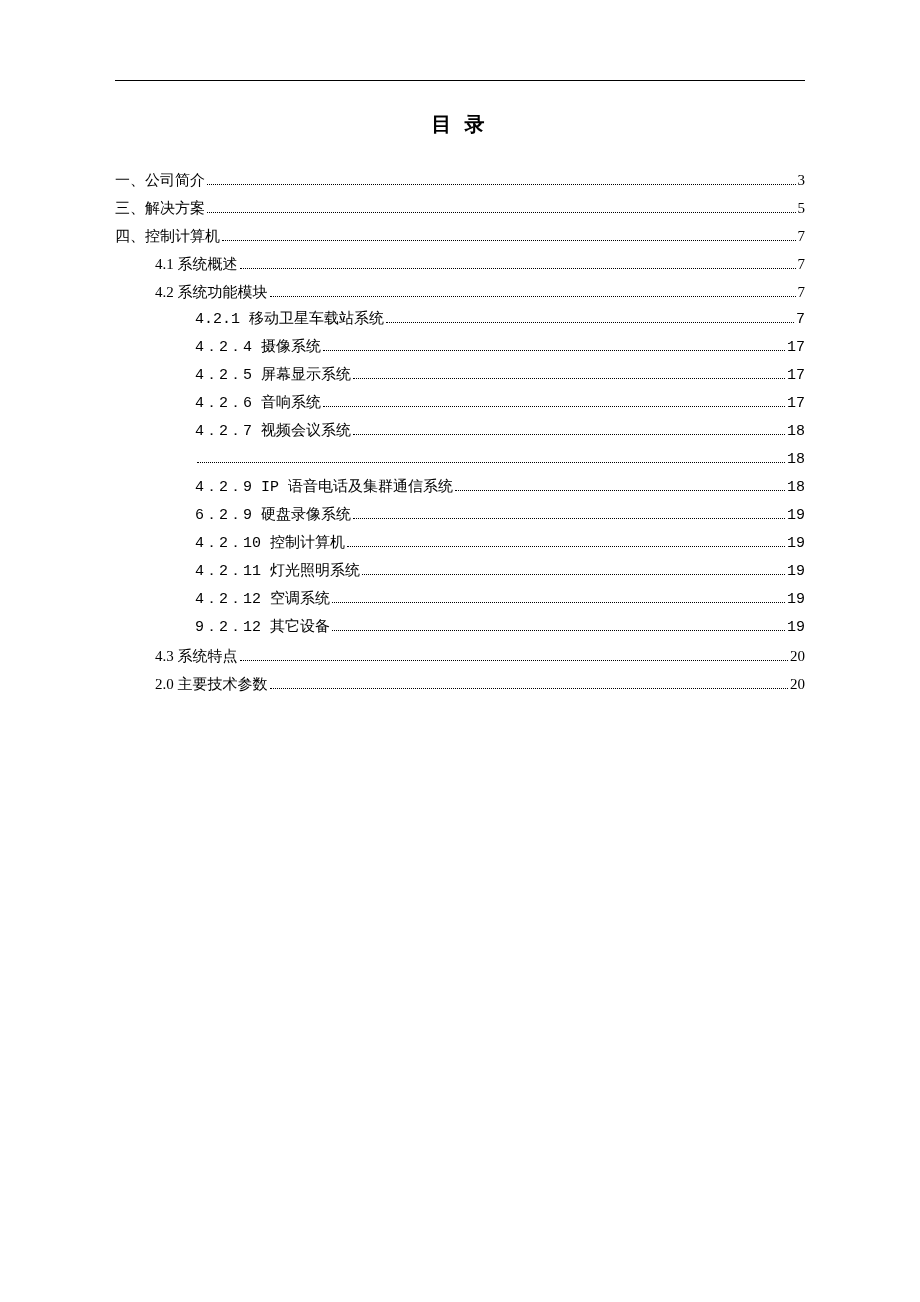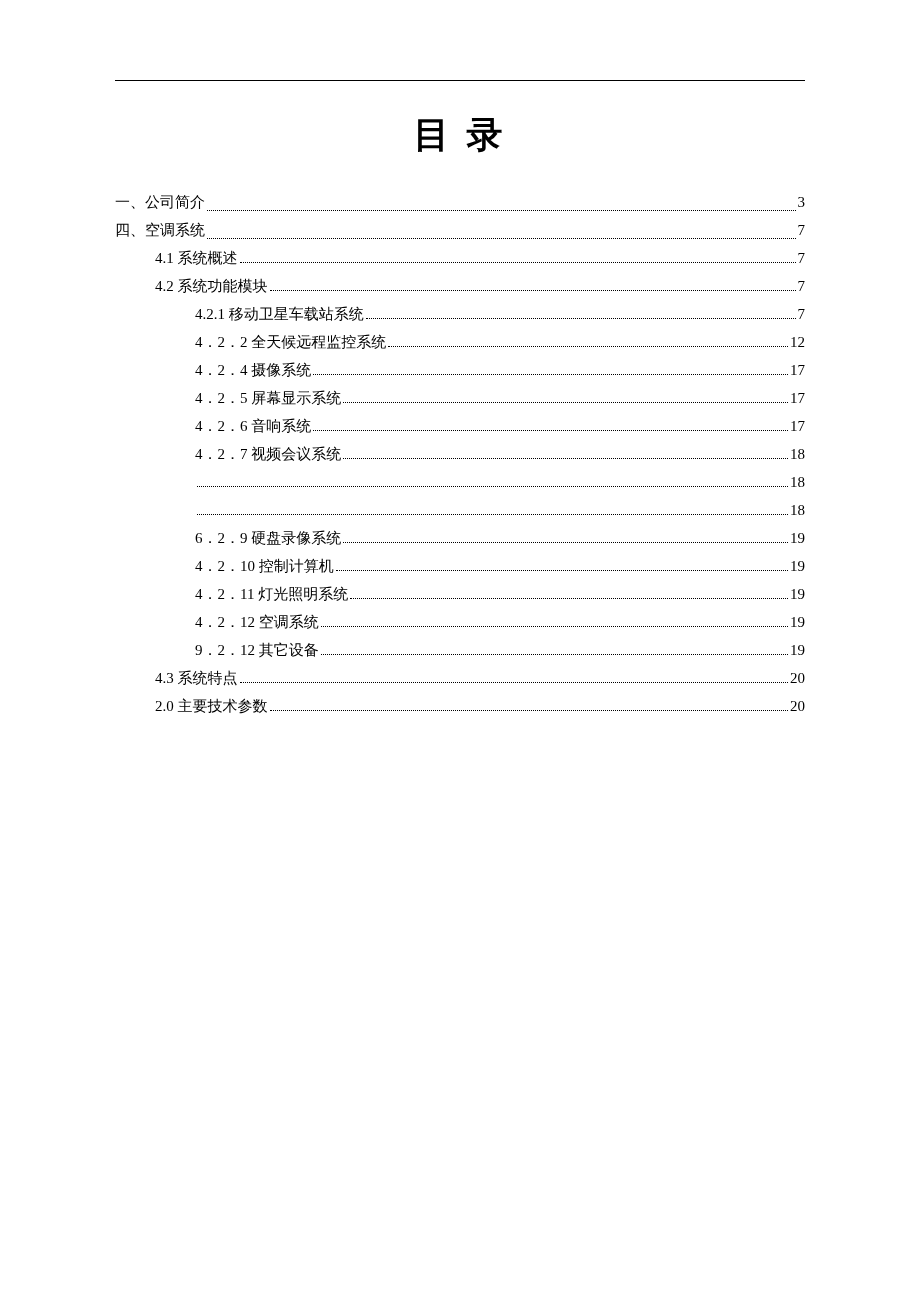--- a/index.html
+++ b/index.html
@@ -16,21 +16,21 @@
     }
     .page {
       padding: 80px 115px 0 115px;
     }
     .hr-line {
       border-top: 1.5px solid #000;
       margin-bottom: 30px;
     }
     .title {
       text-align: center;
-      font-size: 36px;
+      font-size: 20px;
       font-weight: bold;
       font-family: "SimSun", "宋体", serif;
       margin-bottom: 30px;
       letter-spacing: 4px;
     }
     .toc {
       font-size: 15px;
       line-height: 1.6;
     }
     .toc-row {
@@ -44,60 +44,60 @@
     }
     .toc-dots {
       flex: 1 1 auto;
       border-bottom: 1.5px dotted #000;
       margin: 0 2px 3px 2px;
       min-width: 10px;
     }
     .toc-page {
       flex: 0 0 auto;
     }
-    .indent-0 { padding-left: 0px; align-items: flex-end; }
+    .indent-0 { padding-left: 0px; }
     .indent-1 { padding-left: 40px; text-align: right; }
-    .indent-2 { padding-left: 80px; }
+    .indent-2 { padding-left: 80px; font-family: Liberation Mono, monospace; }
   </style>
 </head>
 <body>
 
 <div class="page">
   <div class="hr-line"></div>
   <h1 class="title">目 录</h1>
   <div class="toc" id="toc-container">
       <div class="toc-row indent-0">
         <span class="toc-label">一、公司简介</span>
         <span class="toc-dots"></span>
         <span class="toc-page">3</span>
       </div>
       <div class="toc-row indent-0">
-        <span class="toc-label">四、空调系统</span>
+        <span class="toc-label">三、解决方案</span>
+        <span class="toc-dots"></span>
+        <span class="toc-page">5</span>
+      </div>
+      <div class="toc-row indent-0">
+        <span class="toc-label">四、控制计算机</span>
         <span class="toc-dots"></span>
         <span class="toc-page">7</span>
       </div>
       <div class="toc-row indent-1">
         <span class="toc-label">4.1  系统概述</span>
         <span class="toc-dots"></span>
         <span class="toc-page">7</span>
       </div>
       <div class="toc-row indent-1">
         <span class="toc-label">4.2  系统功能模块</span>
         <span class="toc-dots"></span>
         <span class="toc-page">7</span>
       </div>
       <div class="toc-row indent-2">
         <span class="toc-label">4.2.1  移动卫星车载站系统</span>
         <span class="toc-dots"></span>
         <span class="toc-page">7</span>
-      </div>
-      <div class="toc-row indent-2">
-        <span class="toc-label">4．2．2  全天候远程监控系统</span>
-        <span class="toc-dots"></span>
-        <span class="toc-page">12</span>
       </div>
       <div class="toc-row indent-2">
         <span class="toc-label">4．2．4 摄像系统</span>
         <span class="toc-dots"></span>
         <span class="toc-page">17</span>
       </div>
       <div class="toc-row indent-2">
         <span class="toc-label">4．2．5  屏幕显示系统</span>
         <span class="toc-dots"></span>
         <span class="toc-page">17</span>
@@ -110,20 +110,21 @@
       <div class="toc-row indent-2">
         <span class="toc-label">4．2．7  视频会议系统</span>
         <span class="toc-dots"></span>
         <span class="toc-page">18</span>
       </div>
       <div class="toc-row indent-2">
         <span class="toc-dots"></span>
         <span class="toc-page">18</span>
       </div>
       <div class="toc-row indent-2">
+        <span class="toc-label">4．2．9  IP 语音电话及集群通信系统</span>
         <span class="toc-dots"></span>
         <span class="toc-page">18</span>
       </div>
       <div class="toc-row indent-2">
         <span class="toc-label">6．2．9  硬盘录像系统</span>
         <span class="toc-dots"></span>
         <span class="toc-page">19</span>
       </div>
       <div class="toc-row indent-2">
         <span class="toc-label">4．2．10  控制计算机</span>

